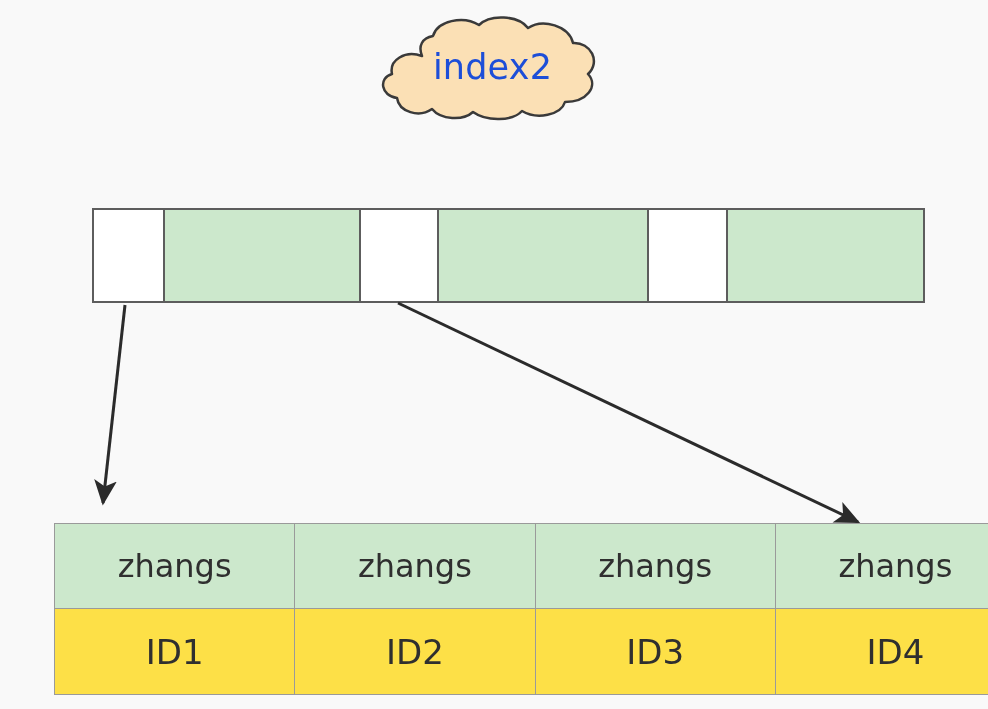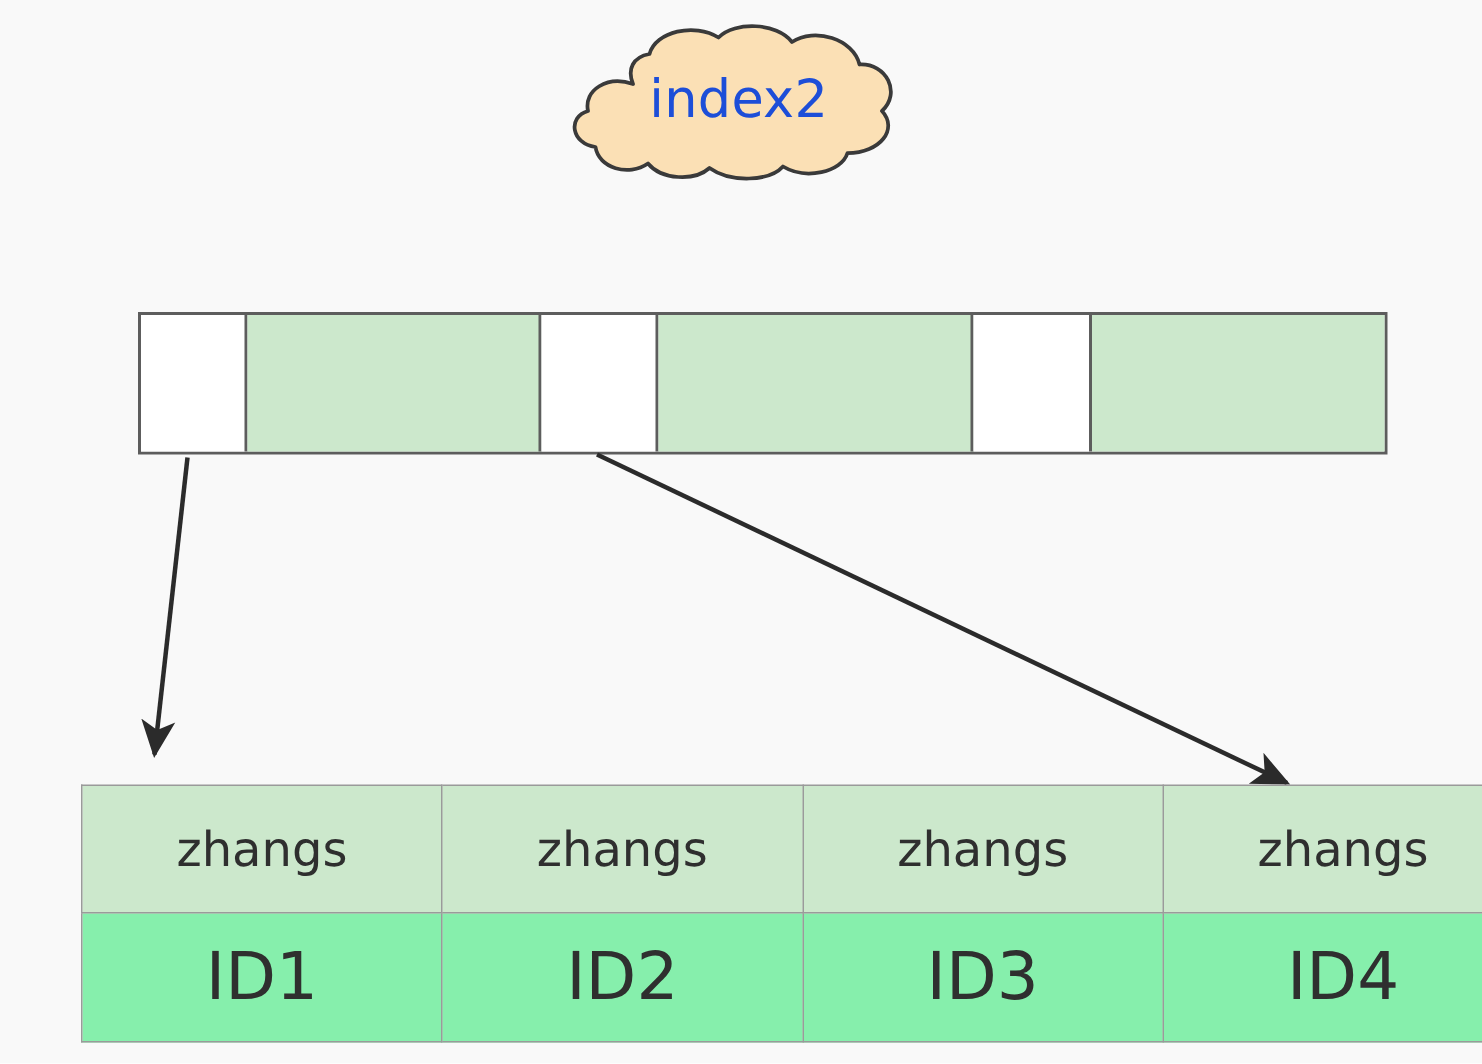--- a/index.html
+++ b/index.html
@@ -91,23 +91,23 @@
     vertical-align: middle;
     color: #2f2f2f;
     padding: 0;
   }
   .data-table tr.name-row td {
     background: #cce8cc;
     height: 85px;
     font-size: 32px;
   }
   .data-table tr.id-row td {
-    background: #86efac;
+    background: #fde047;
     height: 86px;
-    font-size: 44px;
+    font-size: 34px;
   }
 </style>
 </head>
 <body>
 
 <div id="canvas">
 
   <div class="cloud-wrap">
     <svg width="235" height="110" viewBox="0 0 235 110" xmlns="http://www.w3.org/2000/svg">
       <path d="M 47 44

